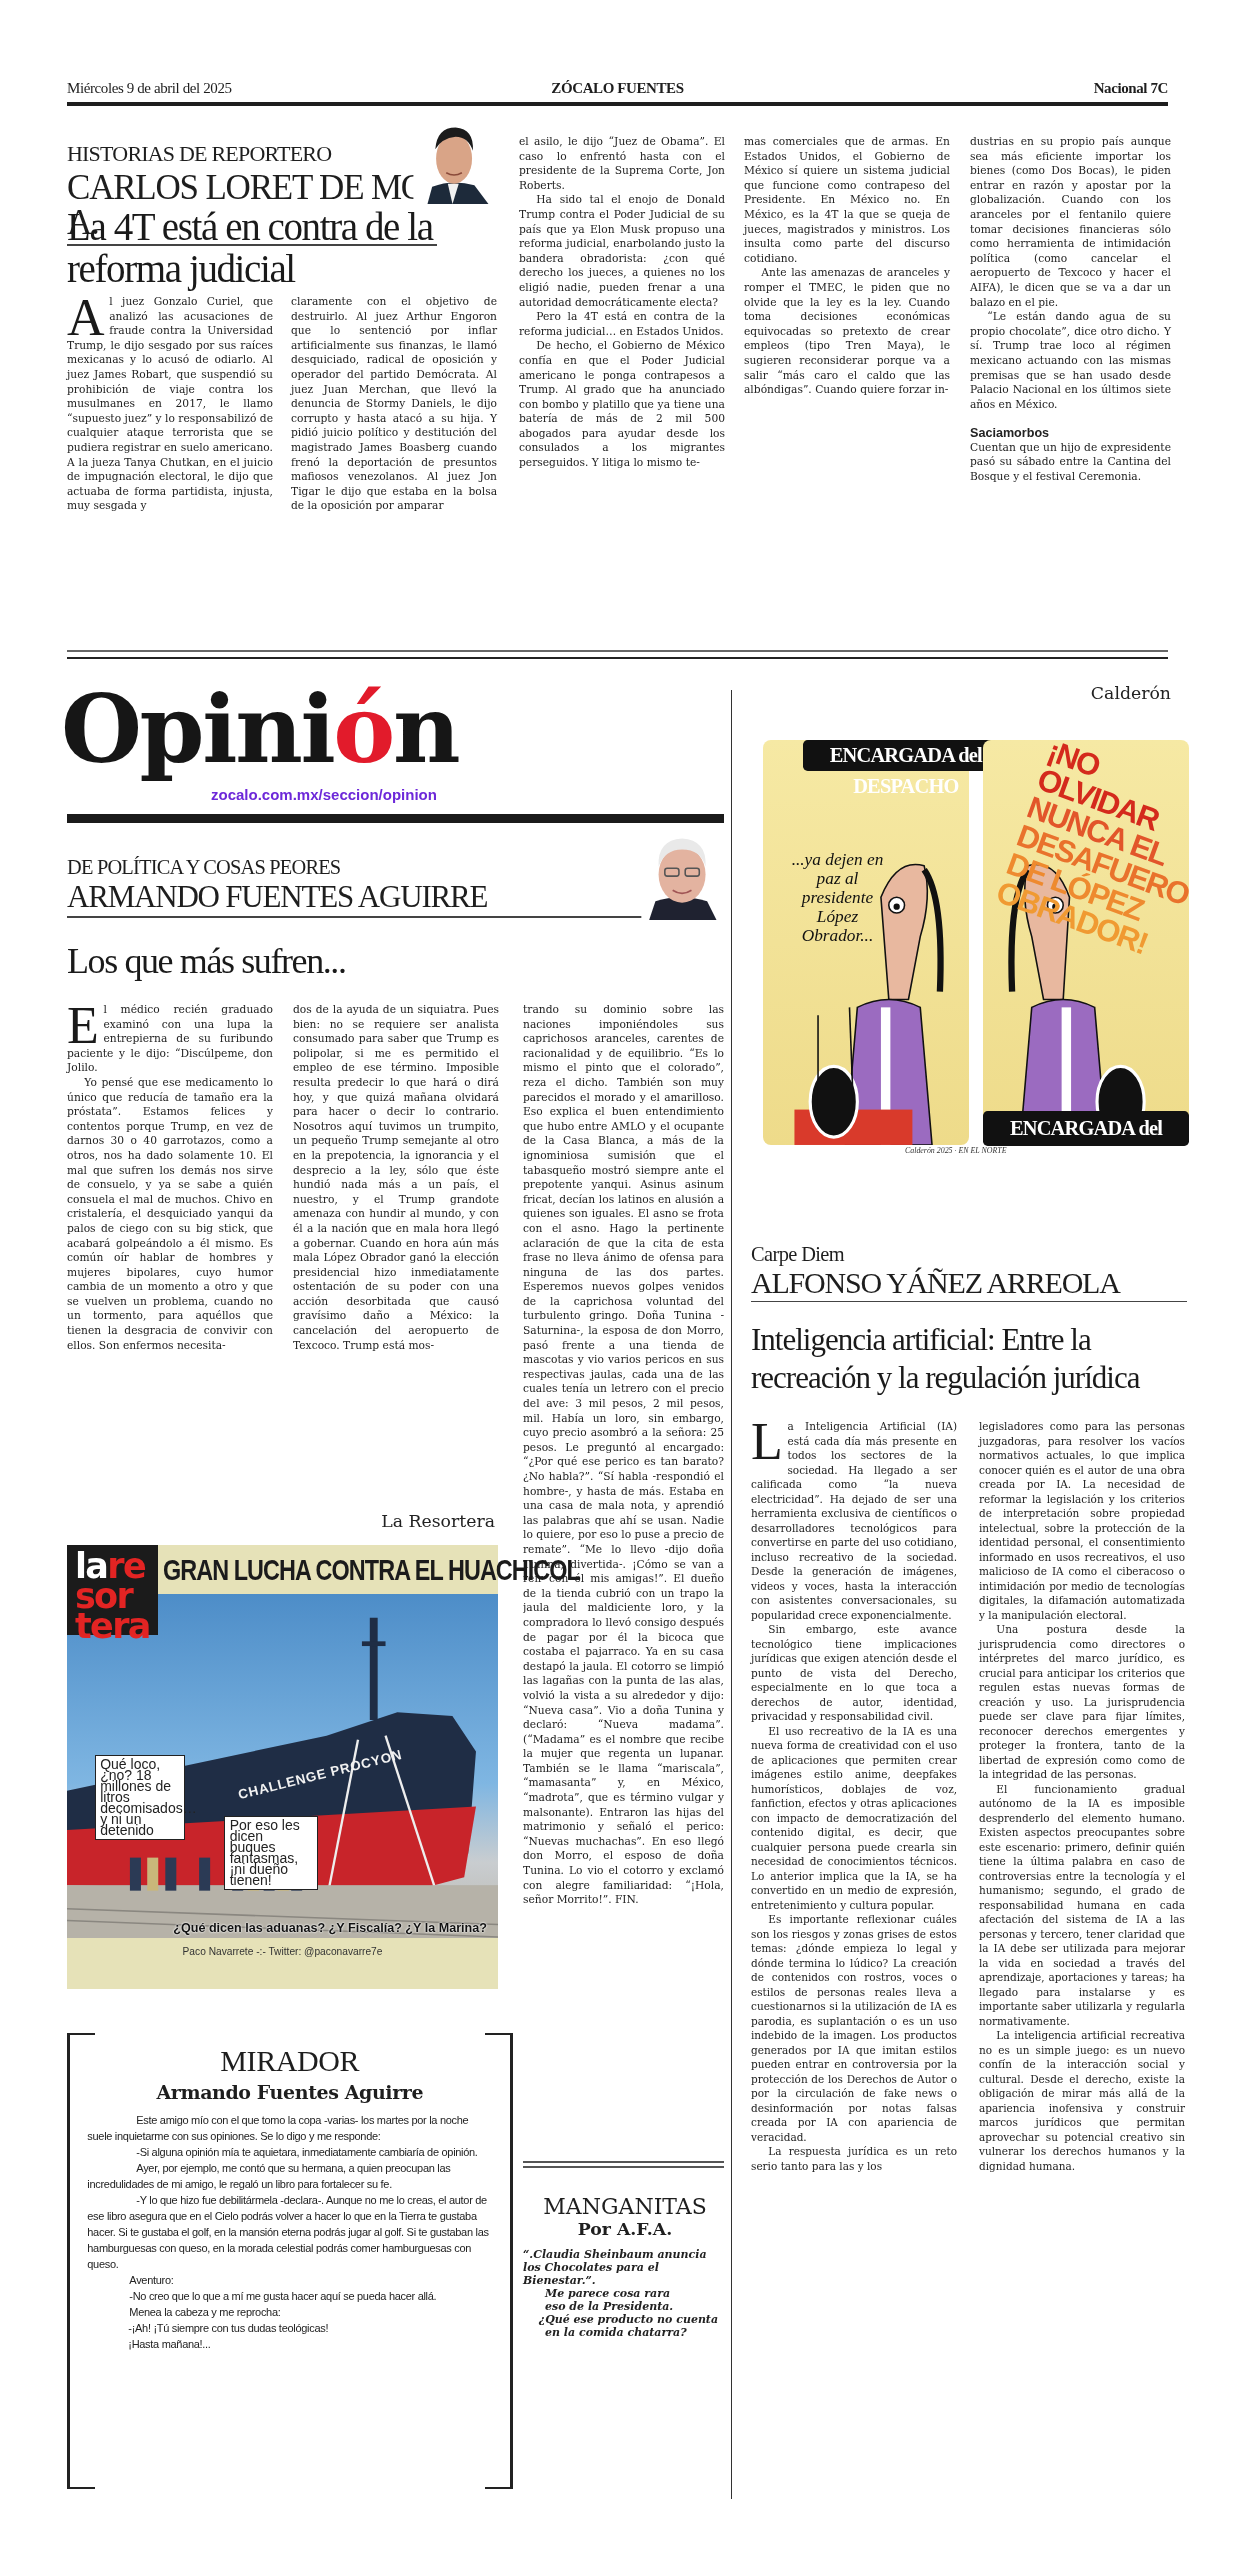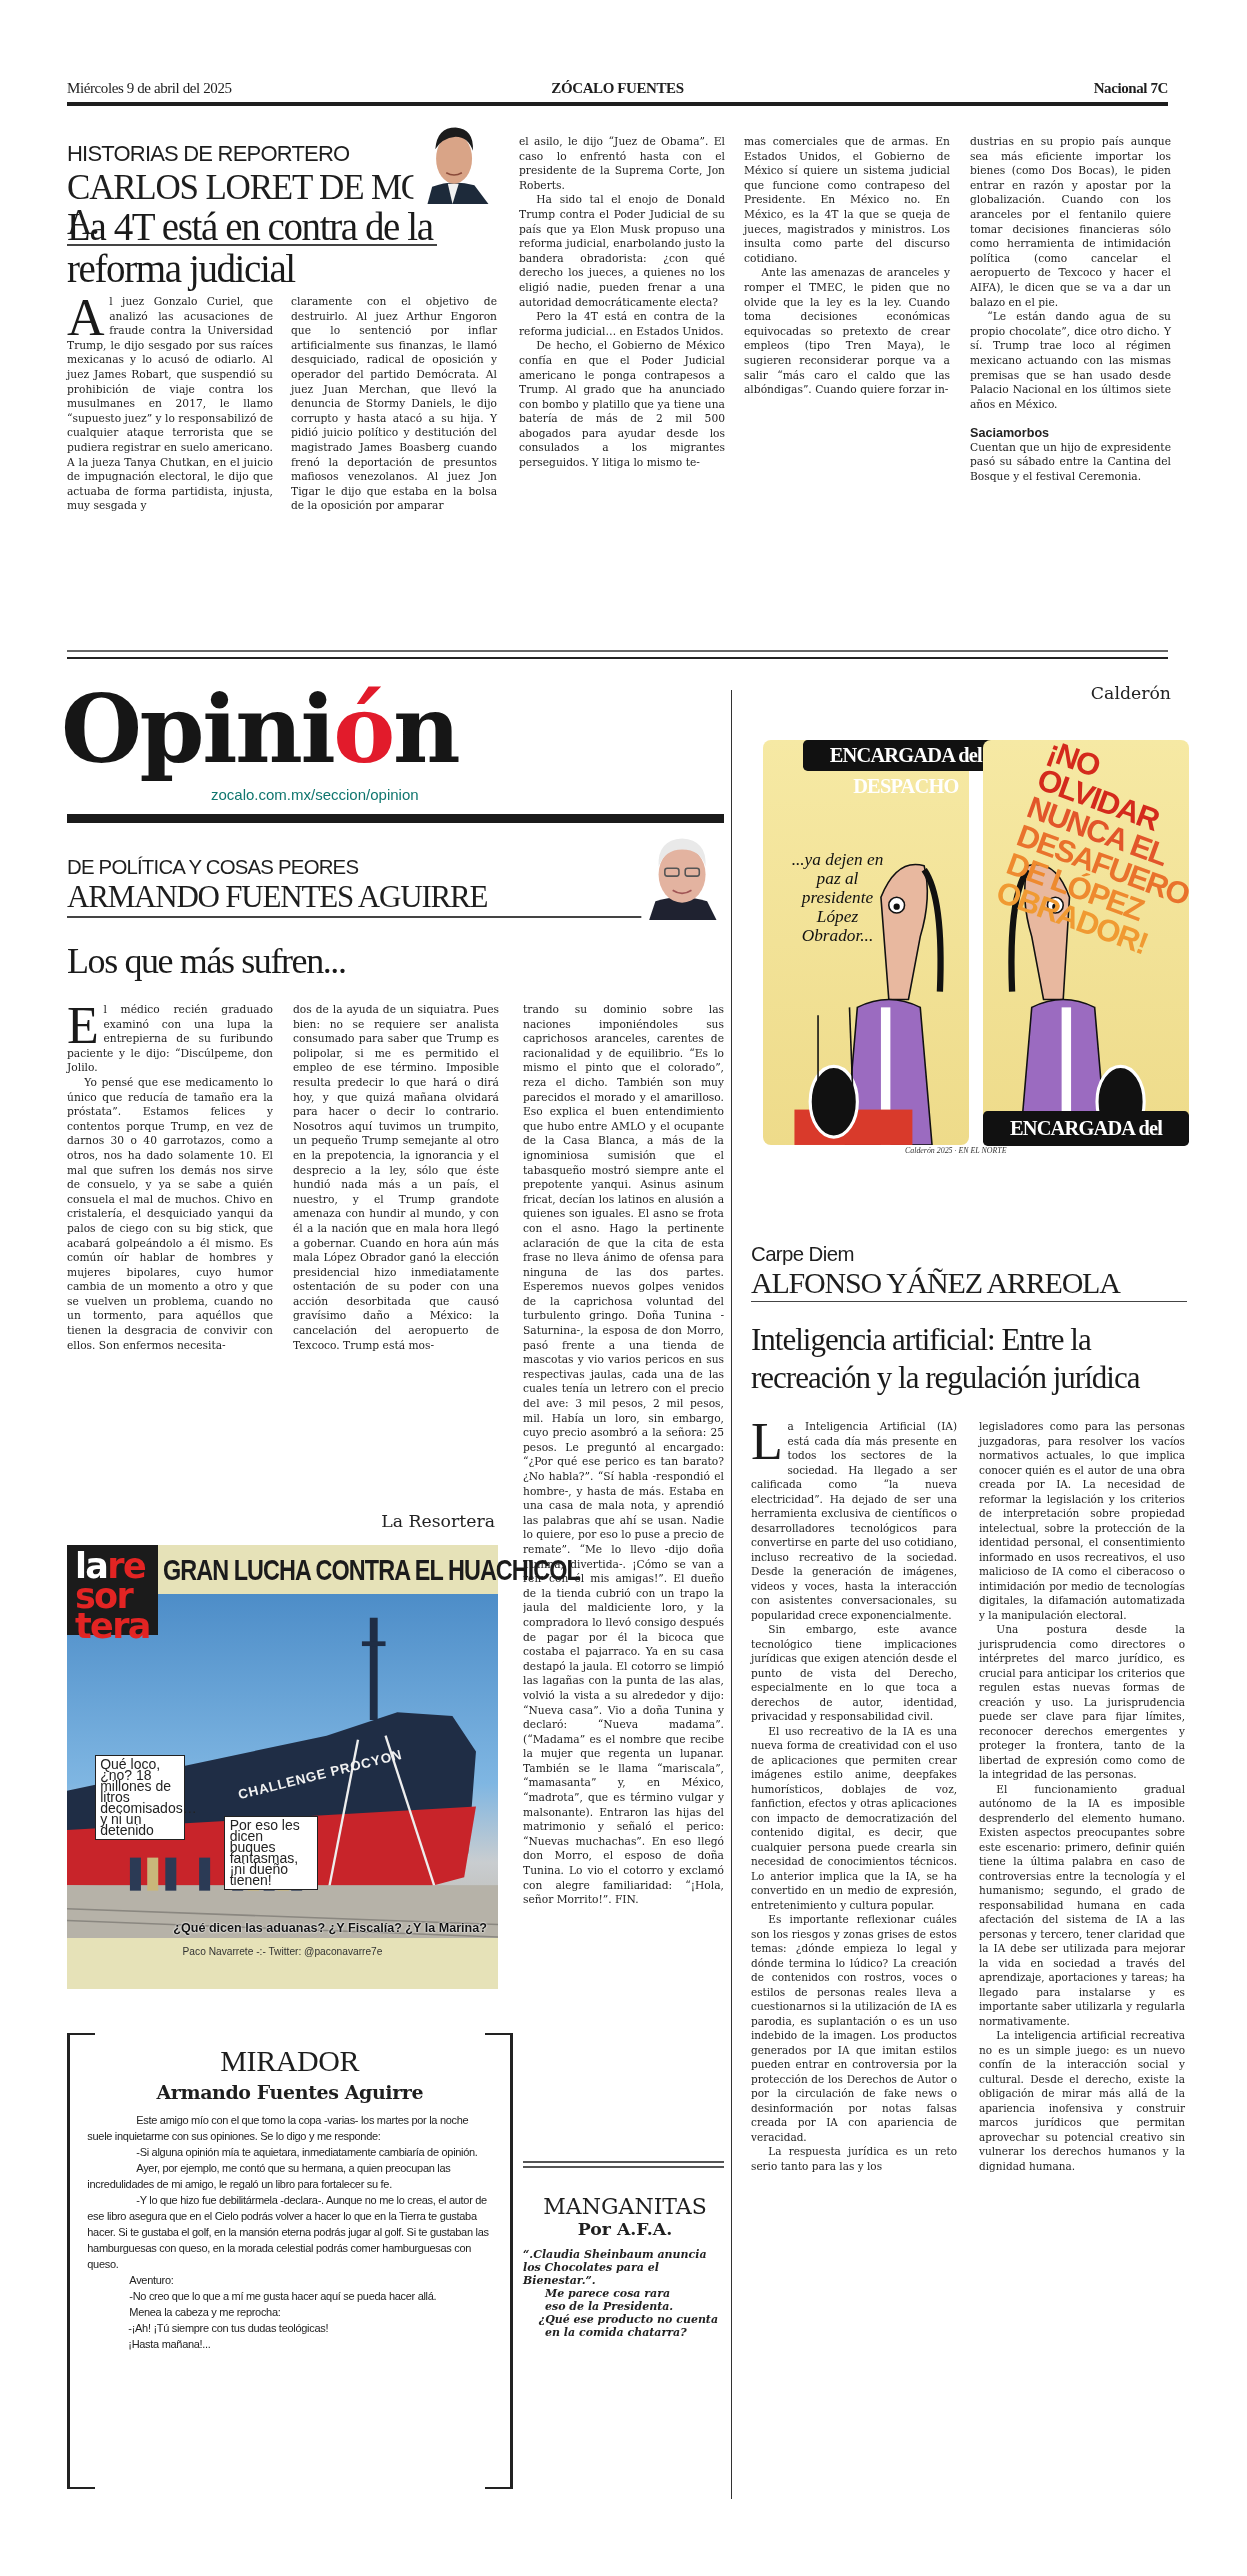--- a/index.html
+++ b/index.html
@@ -9,39 +9,39 @@
   .sans { font-family: "Liberation Sans", "DejaVu Sans", sans-serif; }
 
   
   .folio { top: 77px; left: 67px; width: 1101px; height: 23.6px; font-family: "Liberation Serif", serif; font-size: 15px; }
   .folio .date { position: absolute; left: 0; top: 3.1px; letter-spacing: -0.4px; }
   .folio .paper { position: absolute; left: 50%; top: 3.1px; transform: translateX(-50%); font-weight: bold; letter-spacing: -0.4px; }
   .folio .section { position: absolute; right: 0; top: 3.1px; font-weight: bold; letter-spacing: -0.4px; }
   .rule-thick { left: 67px; width: 1101px; height: 3.9px; background: #1e1e1e; }
 
   
-  .kicker { font-family: Liberation Sans, sans-serif; font-size: 22px; letter-spacing: -0.8px; line-height: 1; }
+  .kicker { font-family: Liberation Serif, serif; font-size: 22px; letter-spacing: -0.8px; line-height: 1; }
   .author-big { font-family: "Liberation Serif", serif; font-size: 35px; letter-spacing: -1.2px; line-height: 1; }
   .underline { height: 1.6px; background: #444; }
   .headline { font-family: "Liberation Serif", serif; font-size: 39px; line-height: 42px; letter-spacing: -1.4px; color: #1a1a1a; }
 
   .col { position: absolute; font-family: "DejaVu Serif", serif; font-size: 10.7px; line-height: 14.6px; text-align: justify; hyphens: auto; color: #222; }
   .col p { margin: 0; text-indent: 17.3px; }
   .col p.noindent { text-indent: 0; }
   .dropcap { float: left; font-family: "Liberation Serif", serif; font-size: 52px; line-height: 42px; margin: 1.6px 4.7px 0 0; color: #1a1a1a; }
   .subhead-sans { font-family: "Liberation Sans", sans-serif; font-weight: bold; font-size: 12.6px; margin-top: 14px; }
 
   .double-rule-a { left: 67px; width: 1101px; height: 1.6px; background: #666; }
   .double-rule-b { left: 67px; width: 1101px; height: 1.6px; background: #222; }
   .vdivider { width: 0.8px; background: #333; }
 
   
   .opinion-logo { font-family: "DejaVu Serif", serif; font-weight: bold; font-size: 93px; letter-spacing: -2.4px; line-height: 1; color: #161616; }
   .opinion-logo .accent { color: #e21b2b; }
-  .opinion-url { font-family: "Liberation Sans", sans-serif; font-weight: normal; font-size: 15px; color: #0f766e; }
+  .opinion-url { font-family: "Liberation Sans", sans-serif; font-weight: bold; font-size: 15px; color: #6d28d9; }
 
   .cartoon-label { font-family: "DejaVu Serif", serif; font-size: 17.3px; color: #222; }
 
   
   .cal-panel { position: absolute; background: linear-gradient(180deg,#f6e9a4,#eedb8a); border-radius: 7.9px; overflow: hidden; }
   .cal-banner { position: absolute; background: #111; color: #fff; font-family: "Liberation Serif", serif; font-weight: bold; font-size: 20.4px; text-align: center; letter-spacing: -0.8px; border-radius: 4.7px; }
   .cal-speech { position: absolute; font-family: "Liberation Serif", serif; font-size: 17.3px; line-height: 19px; color: #111; font-style: italic; text-align: center; }
   .cal-shout { position: absolute; font-family: "Liberation Sans", sans-serif; font-weight: bold; font-size: 31px; line-height: 30px; color: #d42a1c; transform: rotate(20deg); transform-origin: left top; letter-spacing: -1.6px; }
   .cal-shout span { display: block; }
   .figure { position: absolute; }

